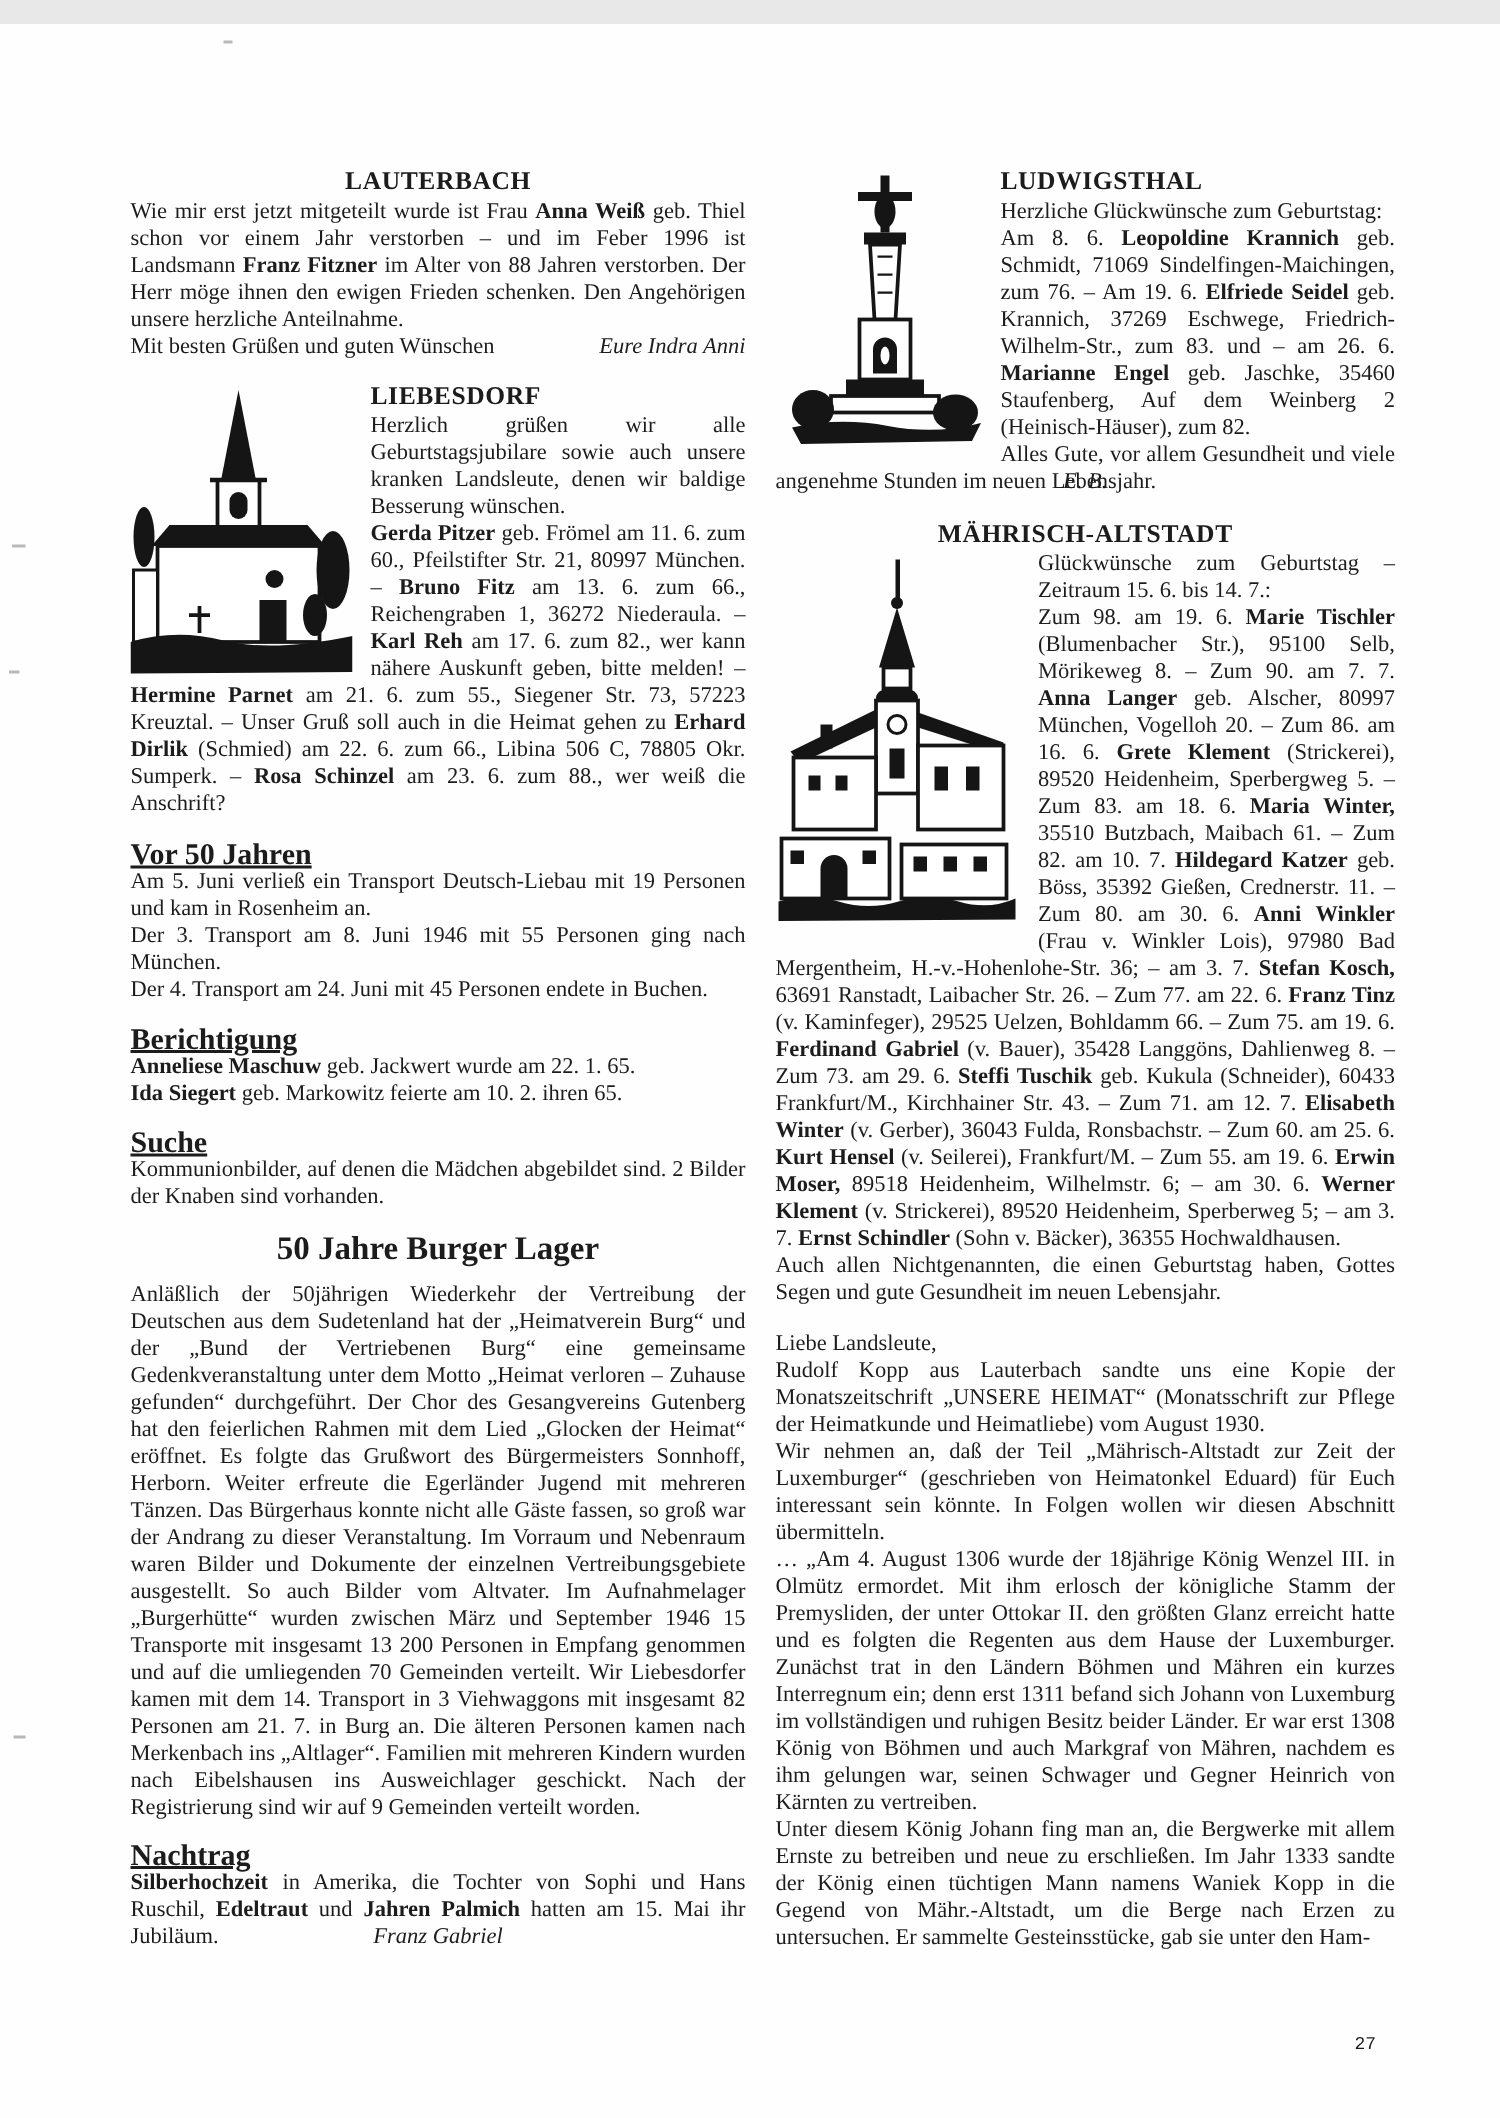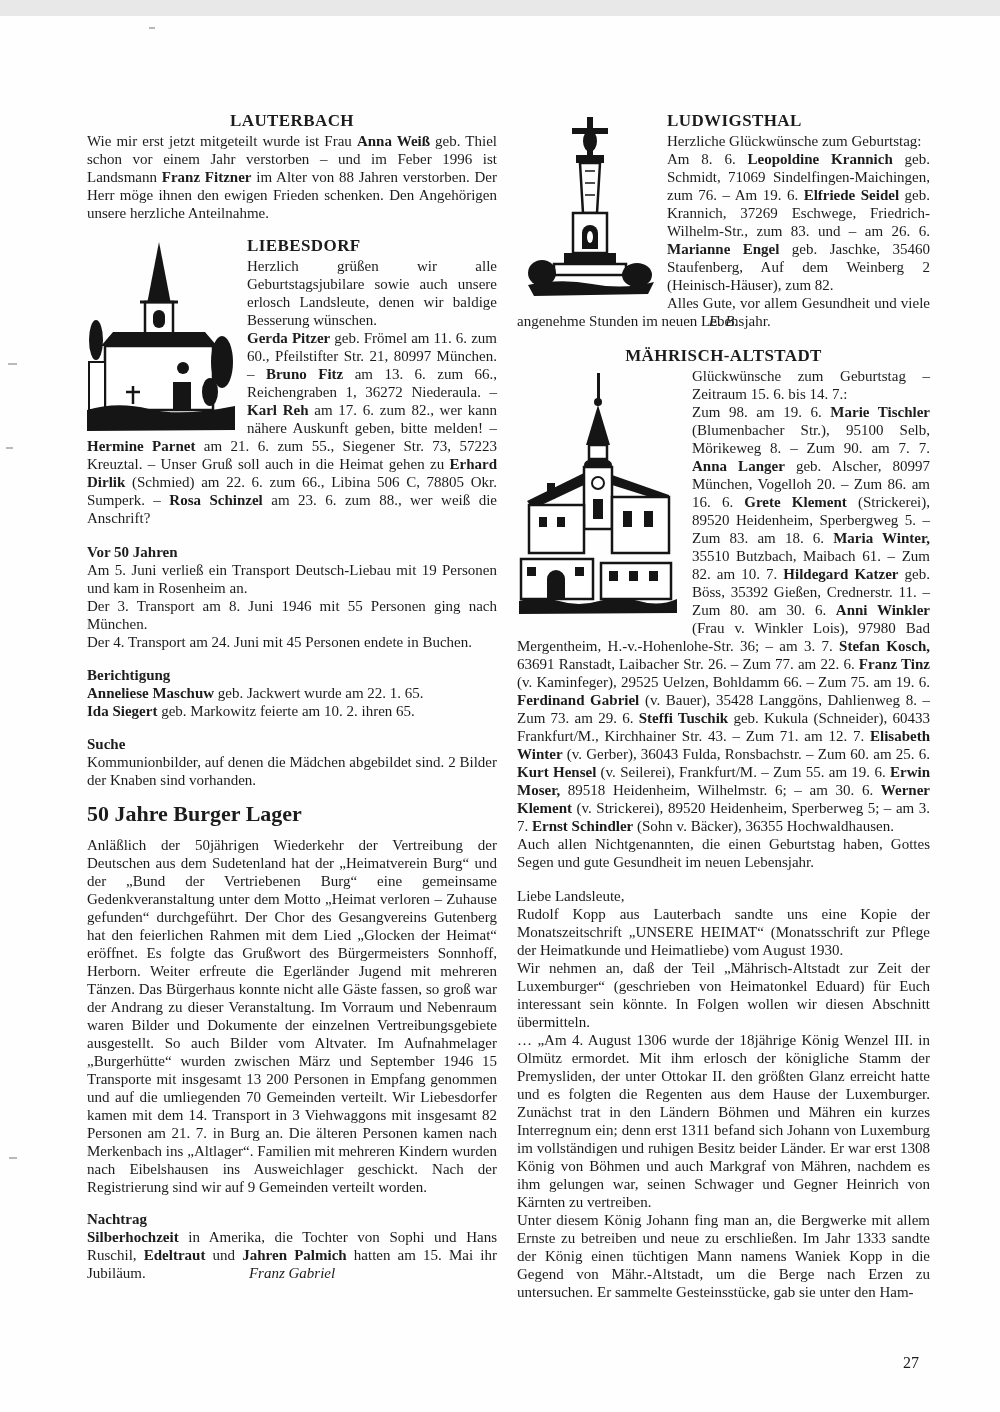--- a/index.html
+++ b/index.html
@@ -13,51 +13,55 @@
   .col-left{left:87px;width:410px;}
   .col-right{left:517px;width:413px;}
   section{margin:0 0 11px 0;}
   p{margin:0;text-align:justify;}
   p.nojust{text-align:left;}
   .place-head{
     font-size:17px;font-weight:bold;margin:0 0 1px 0;line-height:20px;
     letter-spacing:.4px;
   }
   .center{text-align:center;}
-  .subhead{font-size:15px;font-weight:bold;margin:0;line-height:18px;}
+  .subhead{font-size:20px;font-weight:bold;margin:0;line-height:18px;text-decoration:underline;}
   .big-head{
-    font-size:22px;font-weight:bold;
+    font-size:22px;font-weight:bold;text-align:center;
     margin:8px 0 9px 0;line-height:26px;
   }
   .illus{float:left;margin:4px 12px 2px 0;}
   .illus-mono{float:left;margin:2px 10px 2px 8px;}
   .signline{display:flex;justify-content:space-between;}
   .ital{font-style:italic;}
   .sig{ text-align:center;font-style:italic;margin-top:-18px;}
-  .page-number{position:absolute;left:903px;top:1338px;font-size:16px;}
+  .page-number{position:absolute;left:903px;top:1338px;font-size:12px;font-family:Liberation Mono, monospace;}
   .speck{position:absolute;background:#b9b9b9;}
   svg .ln{stroke:#151515;fill:none;}
   svg .fl{fill:#151515;stroke:none;}
   svg .wh{fill:#fff;stroke:#151515;}
 </style>
 </head>
 <body>
 
 <div class="page">
 
   <div class="speck" style="left:8px;top:347px;width:9px;height:2px;"></div>
   <div class="speck" style="left:6px;top:431px;width:7px;height:2px;"></div>
   <div class="speck" style="left:9px;top:1141px;width:8px;height:2px;"></div>
   <div class="speck" style="left:149px;top:11px;width:6px;height:2px;"></div>
 
   <div class="col col-left">
 
     <section>
       <h2 class="place-head center">LAUTERBACH</h2>
       <p><span>Wie mir erst jetzt mitgeteilt wurde ist Frau </span><span style="font-weight: bold;">Anna Weiß</span><span> geb. Thiel schon vor einem Jahr verstorben – und im Feber 1996 ist Landsmann </span><span style="font-weight: bold;">Franz Fitzner</span><span> im Alter von 88 Jahren verstorben. Der Herr möge ihnen den ewigen Frieden schenken. Den Angehörigen unsere herzliche Anteilnahme.</span></p>
+      <div class="signline">
+        <span>Mit besten Grüßen und guten Wünschen</span>
+        <span class="ital">Eure Indra Anni</span>
+      </div>
     </section>
 
     <section style="margin-top:14px;">
       <svg class="illus" width="148" height="192" viewBox="0 0 148 192">
         <ellipse class="fl" cx="9" cy="100" rx="7" ry="20"></ellipse>
         <line class="ln" x1="6" y1="150" x2="6" y2="166" stroke-width="2"></line>
         <line class="ln" x1="14" y1="149" x2="14" y2="166" stroke-width="2"></line>
         <line class="ln" x1="22" y1="150" x2="22" y2="167" stroke-width="2"></line>
         <polygon class="fl" points="72,2 60,64 84,64"></polygon>
         <rect class="wh" x="58" y="62" width="28" height="46" stroke-width="2.5"></rect>
@@ -68,21 +72,21 @@
         <rect class="wh" x="2" y="122" width="16" height="48" stroke-width="2"></rect>
         <circle class="fl" cx="96" cy="128" r="6"></circle>
         <rect class="fl" x="86" y="142" width="18" height="28"></rect>
         <line class="ln" x1="46" y1="146" x2="46" y2="164" stroke-width="2.5"></line>
         <line class="ln" x1="39" y1="152" x2="53" y2="152" stroke-width="2.5"></line>
         <ellipse class="fl" cx="135" cy="122" rx="11" ry="26"></ellipse>
         <ellipse class="fl" cx="123" cy="152" rx="8" ry="14"></ellipse>
         <path class="fl" d="M0,170 q30,-9 62,-1 t86,-3 l0,24 l-148,1 z"></path>
       </svg>
       <h2 class="place-head">LIEBESDORF</h2>
-      <p>Herzlich grüßen wir alle Geburtstagsjubilare sowie auch unsere erlosch Landsleute, denen wir baldige Besserung wünschen.</p>
+      <p>Herzlich grüßen wir alle Geburtstagsjubilare sowie auch unsere kranken Landsleute, denen wir baldige Besserung wünschen.</p>
       <p><span style="font-weight: bold;">Gerda Pitzer</span><span> geb. Frömel am 11. 6. zum 60., Pfeilstifter Str. 21, 80997 München. – </span><span style="font-weight: bold;">Bruno Fitz</span><span> am 13. 6. zum 66., Reichengraben 1, 36272 Niederaula. – </span><span style="font-weight: bold;">Karl Reh</span><span> am 17. 6. zum 82., wer kann nähere Auskunft geben, bitte melden! – </span><span style="font-weight: bold;">Hermine Parnet</span><span> am 21. 6. zum 55., Siegener Str. 73, 57223 Kreuztal. – Unser Gruß soll auch in die Heimat gehen zu </span><span style="font-weight: bold;">Erhard Dirlik</span><span> (Schmied) am 22. 6. zum 66., Libina 506 C, 78805 Okr. Sumperk. – </span><span style="font-weight: bold;">Rosa Schinzel</span><span> am 23. 6. zum 88., wer weiß die Anschrift?</span></p>
     </section>
 
     <section style="margin-top:16px;">
       <h3 class="subhead">Vor 50 Jahren</h3>
       <p>Am 5. Juni verließ ein Transport Deutsch-Liebau mit 19 Personen und kam in Rosenheim an.</p>
       <p>Der 3. Transport am 8. Juni 1946 mit 55 Personen ging nach München.</p>
       <p>Der 4. Transport am 24. Juni mit 45 Personen endete in Buchen.</p>
     </section>
 

